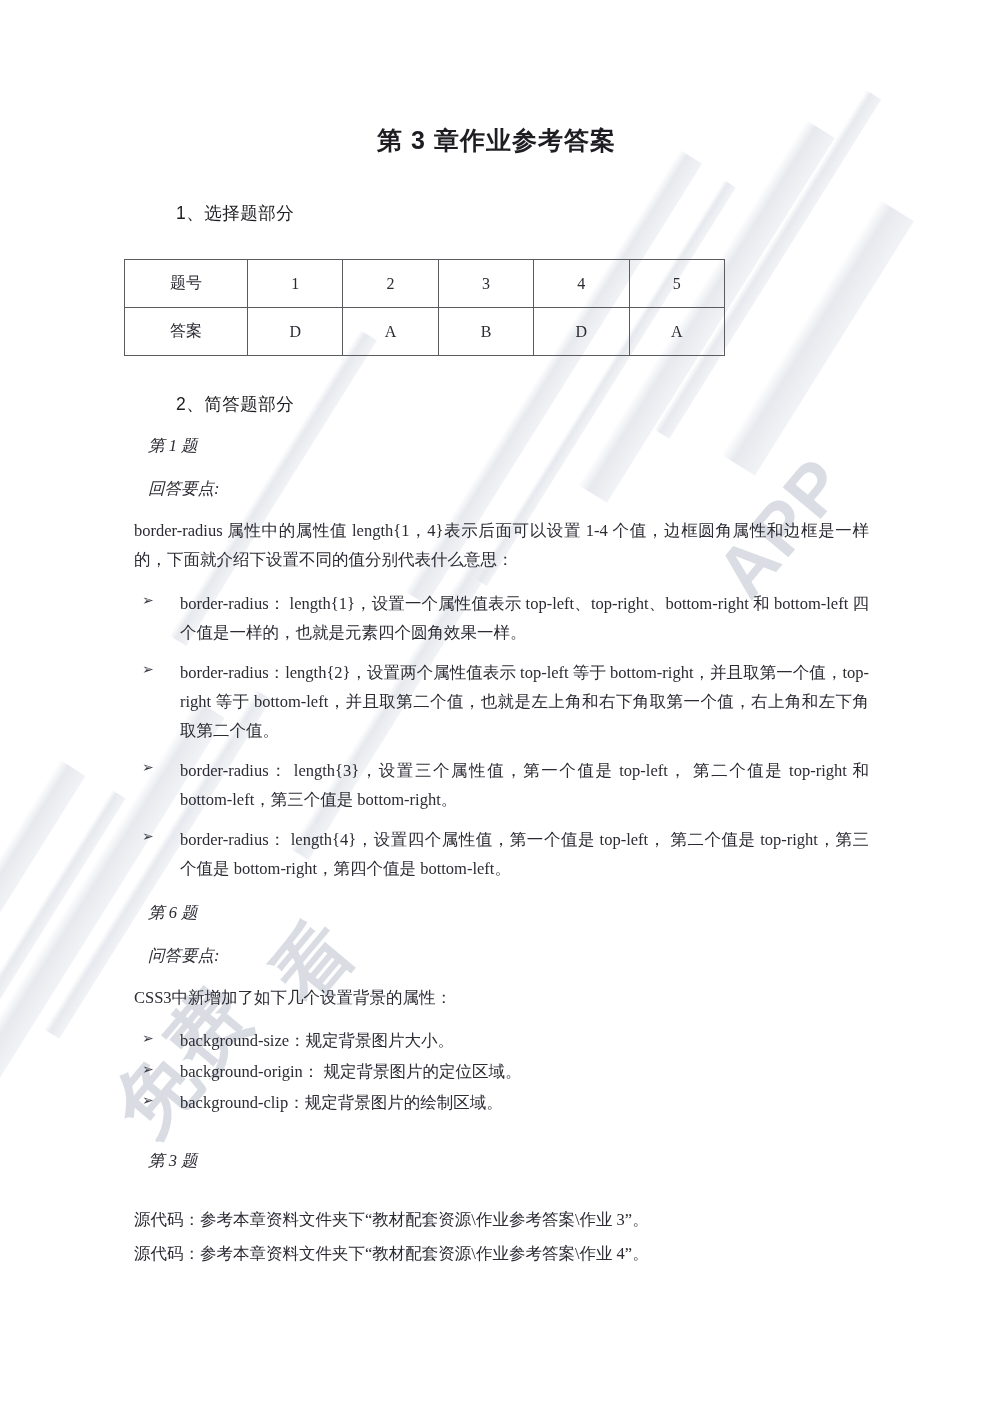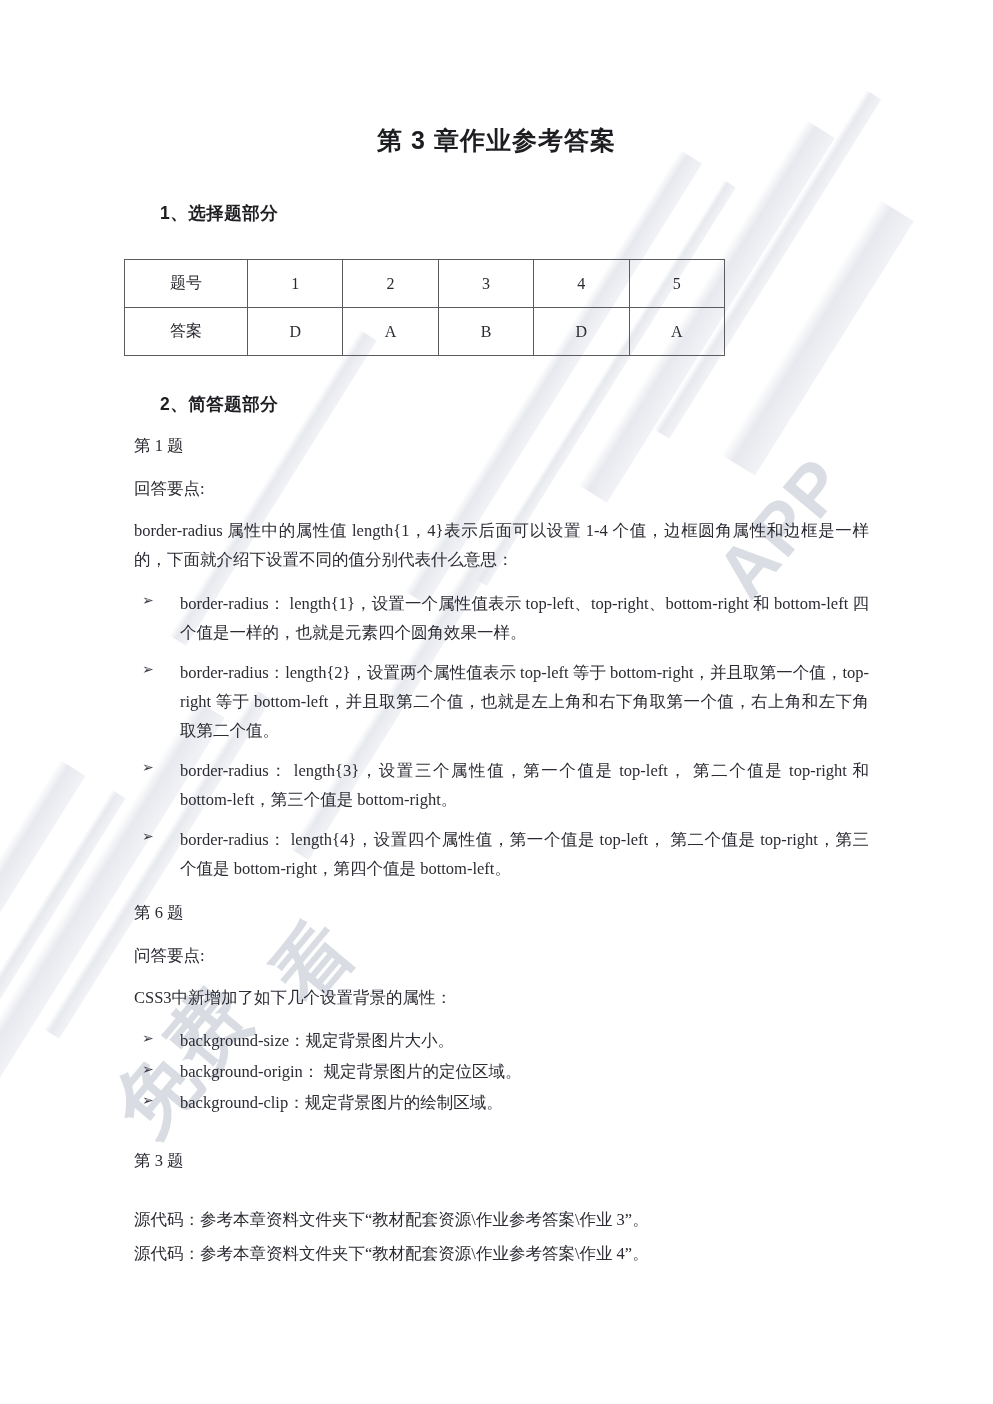--- a/index.html
+++ b/index.html
@@ -54,23 +54,23 @@
     font-size: 25px;
     font-weight: bold;
     color: #1d1d22;
     margin: 0;
     padding-top: 124px;
     letter-spacing: 1px;
   }
   .section-heading {
     font-family: "Liberation Sans", "DejaVu Sans", sans-serif;
     font-size: 17.5px;
-    font-weight: bold;
+    font-weight: normal;
     color: #1d1d22;
-    margin: 0;
+    margin: 16px;
     padding-left: 36px;
     letter-spacing: 0.5px;
   }
   .sec1-heading { margin-top: 44px; }
   .sec2-heading { margin-top: 36px; }
 
   
   .answer-table {
     border-collapse: collapse;
     width: 601px;
@@ -84,23 +84,24 @@
     vertical-align: middle;
     font-size: 16px;
     color: #2b2b33;
     font-family: "Liberation Serif", "DejaVu Serif", serif;
   }
   .answer-table td.label-cell { width: 120px; }
 
   
   .q-label {
     font-size: 16.5px;
-    margin: 0;
+    margin: 14px;
     padding: 0 0 0 10px;
     line-height: 1.55;
+    font-style: italic;
   }
   .q-label.sp-top { margin-top: 17px; }
 
   .para {
     font-size: 16.5px;
     line-height: 1.78;
     margin: 0;
     padding: 0 0 0 10px;
     text-align: justify;
   }

